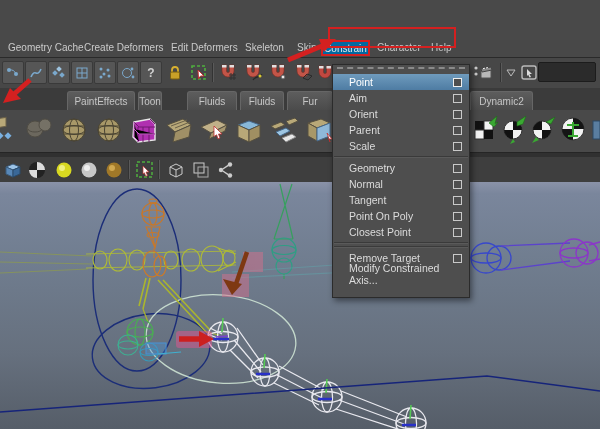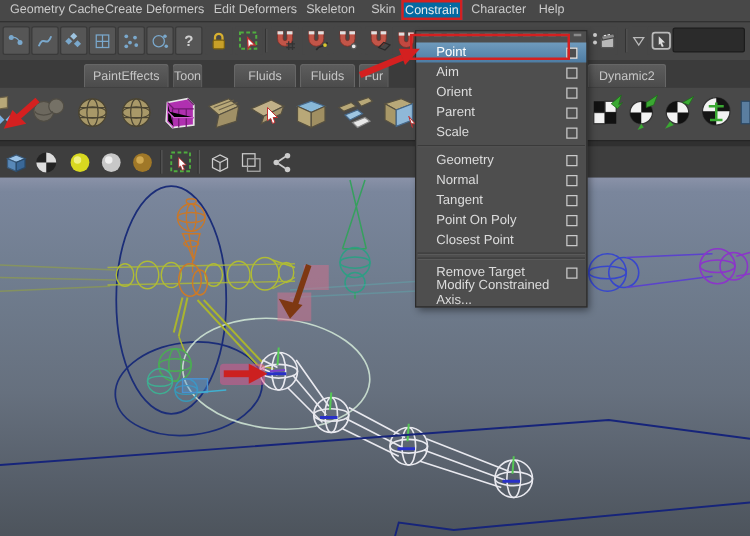--- a/index.html
+++ b/index.html
@@ -1,19 +1,19 @@
 <!DOCTYPE html>
 <html><head>
 <meta charset="utf-8">
 <style>
   html,body{margin:0;padding:0;background:#222;}
   #app{position:relative;width:600px;height:429px;overflow:hidden;
        font-family:"Liberation Sans",sans-serif;background:#494949;
        -webkit-font-smoothing:antialiased;}
-  .ab{position:absolute;}
+  .ab{position:absolute;margin-top:40px;}
   
   #menubar{left:0;top:0;width:600px;height:17px;background:#484848;border-bottom:1px solid #2a2a2a;}
   .mbitem{position:absolute;top:2px;font-size:10px;color:#cacaca;white-space:nowrap;}
   #constrain-wrap{position:absolute;left:321px;top:0;width:49px;height:16px;
       background:#0369a1;border:2px solid #d42020;box-sizing:border-box;
       display:flex;align-items:center;justify-content:center;}
   #constrain-wrap span{font-size:10px;color:#e8e8e8;}
   #statusline{left:0;top:18px;width:600px;height:30px;background:#474747;border-bottom:1px solid #2a2a2a;}
   .sbtn{position:absolute;top:3px;width:22px;height:23px;background:#565656;border:1px solid #3a3a3a;
         border-radius:2px;display:flex;align-items:center;justify-content:center;box-sizing:border-box;}
@@ -28,21 +28,21 @@
   #shelf{left:0;top:70px;width:600px;height:42px;background:#494949;}
   .shico{position:absolute;top:3px;width:32px;height:32px;border-radius:3px;}
   #rowdivider{left:0;top:112px;width:600px;height:5px;background:#303030;border-top:1px solid #252525;border-bottom:1px solid #232323;}
   #paneltoolbar{left:0;top:117px;width:600px;height:25px;background:#3e3e3e;border-bottom:1px solid #242424;}
   .ptico{position:absolute;top:2px;width:21px;height:21px;display:flex;align-items:center;justify-content:center;}
   
   #viewport{left:0;top:142px;width:600px;height:287px;
      background:linear-gradient(180deg,#8a92a8 0%,#7a869c 4%,#707d8f 28%,#66707e 60%,#565e69 85%,#4d545c 100%);}
   
   #dropdown{left:332px;top:24px;width:136px;background:#4e4e4e;border:1px solid #2b2b2b;
-     box-shadow:2px 3px 6px rgba(0,0,0,.45);z-index:50;padding-bottom:3px;}
+     box-shadow:2px 3px 6px rgba(0,0,0,.45);z-index:50;padding-bottom:15px;}
   #tearoff{height:4px;margin:2px 4px 1px 4px;border-top:2px dashed #8a8a8a;}
   .mi{position:relative;height:16px;display:flex;align-items:center;padding-left:16px;
       font-size:10.5px;color:#dcdcdc;}
   .mi.hl{background:linear-gradient(#6f9bbd,#4e7ca3);color:#fff;}
   .msep{height:1px;background:#3a3a3a;border-bottom:1px solid #5a5a5a;margin:2px 1px;}
   .optbox{position:absolute;right:7px;top:4px;width:7px;height:7px;border:1px solid #c9c9c9;background:#4e4e4e;}
   
   .redbox{position:absolute;border:2px solid #d42020;box-sizing:border-box;z-index:60;background:transparent;}
   .annsvg{position:absolute;z-index:70;overflow:visible;}
 </style>
@@ -195,21 +195,21 @@
       </div>
     <div class="tab" style="left:138px;width:24px">
         <span>Toon</span>
       </div>
     <div class="tab" style="left:187px;width:50px">
         <span>Fluids</span>
       </div>
     <div class="tab" style="left:240px;width:44px">
         <span>Fluids</span>
       </div>
-    <div class="tab" style="left:287px;width:24px">
+    <div class="tab" style="left:287px;width:46px">
         <span>Fur</span>
       </div>
     <div class="tab" style="left:470px;width:63px">
         <span>Dynamic2</span>
       </div>
   </div>
 
   <div class="ab" id="shelf">
     <div class="shico" style="left:-6px;width:20px">
       <svg width="26" height="32">

